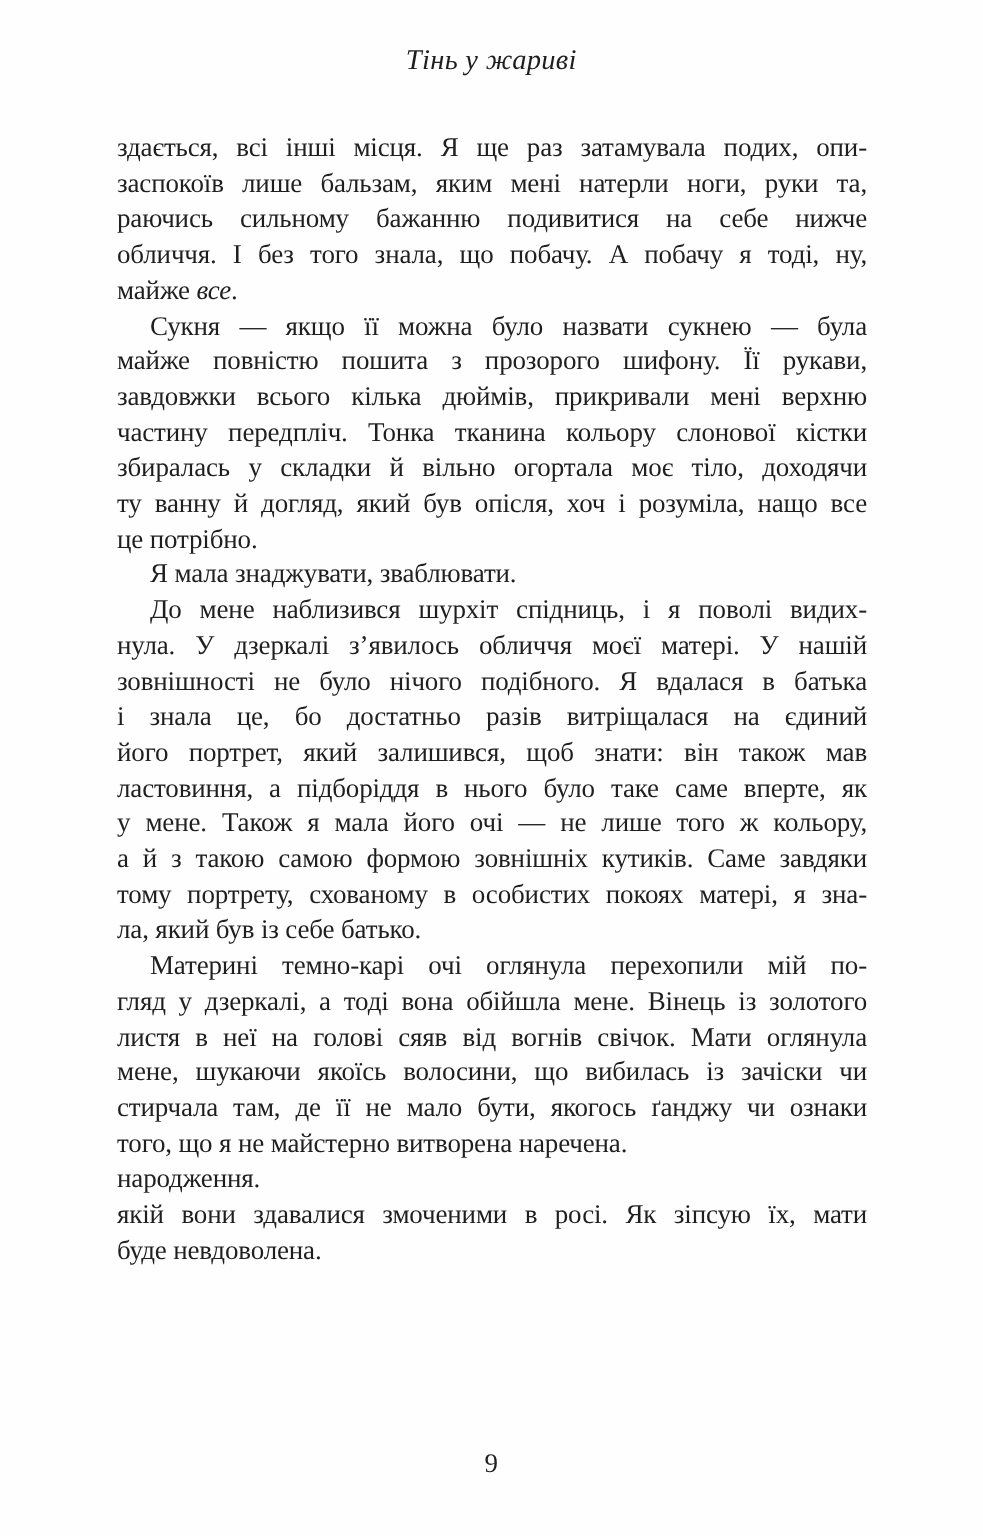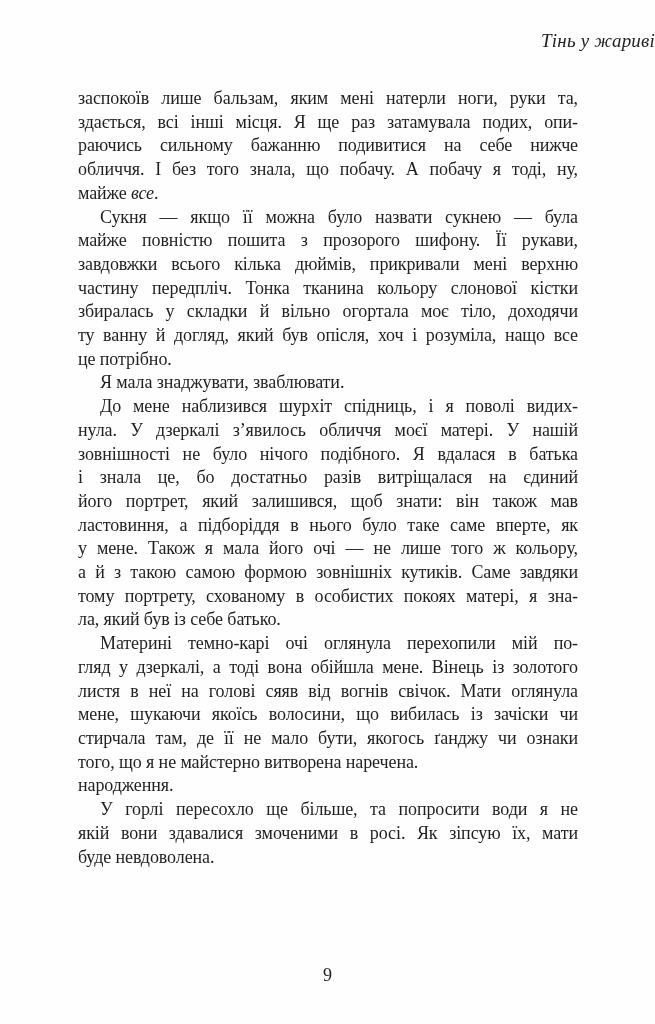--- a/index.html
+++ b/index.html
@@ -18,21 +18,21 @@
     height: 1024px;
     background: #fefefe;
     color: #1f1f1f;
     font-family: "Liberation Serif", "DejaVu Serif", serif;
   }
   .running-header {
     position: absolute;
     top: 30px;
     left: 0;
     width: 100%;
-    text-align: right;
+    text-align: center;
     font-style: italic;
     font-size: 19px;
     letter-spacing: 0.2px;
   }
   .text-block {
     position: absolute;
     top: 87px;
     left: 78px;
     width: 500px;
     font-size: 18px;
@@ -66,22 +66,22 @@
   }
 </style>
 </head>
 <body>
 
 <div class="page">
   <div class="running-header">Тінь у жариві</div>
 
   <div class="text-block">
       <div class="para">
+        <div class="line">здається, всі інші місця. Я ще раз затамувала подих, опи-</div>
         <div class="line first">заспокоїв лише бальзам, яким мені натерли ноги, руки та,</div>
-        <div class="line">здається, всі інші місця. Я ще раз затамувала подих, опи-</div>
         <div class="line">раючись сильному бажанню подивитися на себе нижче</div>
         <div class="line">обличчя. І без того знала, що побачу. А побачу я тоді, ну,</div>
         <div class="line last"><span>майже </span><span class="it">все</span><span>.</span></div>
       </div>
       <div class="para indent">
         <div class="line first">Сукня — якщо її можна було назвати сукнею — була</div>
         <div class="line">майже повністю пошита з прозорого шифону. Її рукави,</div>
         <div class="line">завдовжки всього кілька дюймів, прикривали мені верхню</div>
         <div class="line">частину передпліч. Тонка тканина кольору слонової кістки</div>
         <div class="line">збиралась у складки й вільно огортала моє тіло, доходячи</div>
@@ -108,20 +108,19 @@
         <div class="line">гляд у дзеркалі, а тоді вона обійшла мене. Вінець із золотого</div>
         <div class="line">листя в неї на голові сяяв від вогнів свічок. Мати оглянула</div>
         <div class="line">мене, шукаючи якоїсь волосини, що вибилась із зачіски чи</div>
         <div class="line">стирчала там, де її не мало бути, якогось ґанджу чи ознаки</div>
         <div class="line last">того, що я не майстерно витворена наречена.</div>
       </div>
       <div class="para indent">
         <div class="line last">народження.</div>
       </div>
       <div class="para indent">
-        <div class="line first">У горлі пересохло ще більше, та попросити води я не</div>
         <div class="line">якій вони здавалися змоченими в росі. Як зіпсую їх, мати</div>
         <div class="line last">буде невдоволена.</div>
       </div>
     </div>
 
   <div class="page-number">9</div>
 </div>
 
 </body></html>

